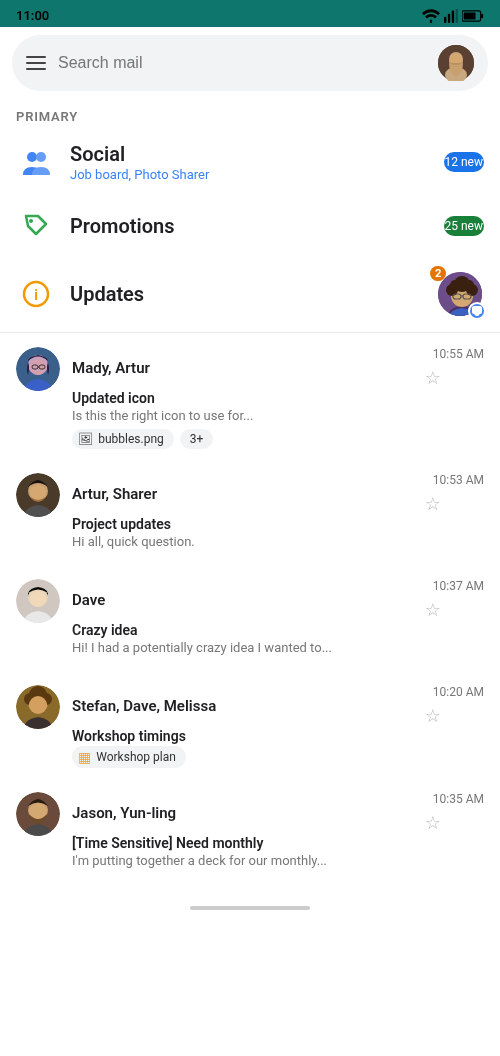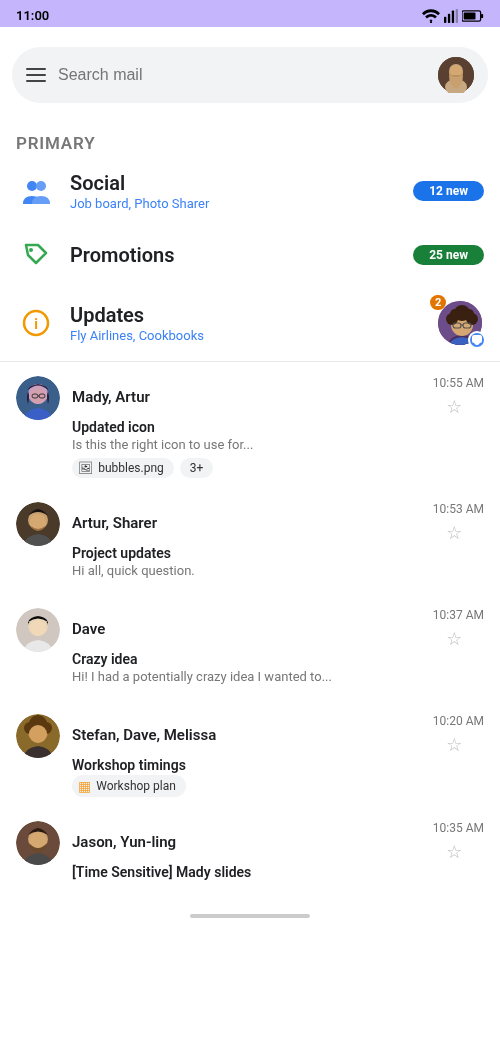--- a/index.html
+++ b/index.html
@@ -11,39 +11,39 @@
       min-height: 1056px;
       overflow-x: hidden;
     }
 
     
     .status-bar {
       display: flex;
       justify-content: space-between;
       align-items: center;
       padding: 8px 16px 4px;
-      background: #c4b5fd;
+      background: #0f766e;
     }
     .status-time {
       font-size: 13px;
       font-weight: 600;
       color: #000;
     }
     .status-icons {
       display: flex;
       align-items: center;
       gap: 4px;
     }
     .status-icons svg {
       fill: #000;
     }
 
     
     .search-bar {
-      margin: 20px 12px;
+      margin: 8px 12px;
       background: #f1f3f4;
       border-radius: 30px;
       display: flex;
       align-items: center;
       padding: 10px 14px;
       gap: 12px;
     }
     .hamburger-icon {
       display: flex;
       flex-direction: column;
@@ -74,21 +74,21 @@
       display: flex;
       align-items: center;
       justify-content: center;
       font-size: 14px;
       color: #fff;
       font-weight: bold;
     }
 
     
     .section-label {
-      font-size: 17px;
+      font-size: 13px;
       font-weight: 600;
       color: #777;
       letter-spacing: 0.8px;
       padding: 10px 16px 6px;
     }
 
     
     .category-row {
       display: flex;
       align-items: center;
@@ -112,23 +112,23 @@
       font-weight: 600;
       color: #202124;
     }
     .category-sub {
       font-size: 13px;
       color: #3b82f6;
       margin-top: 1px;
     }
     .badge {
       border-radius: 12px;
-      padding: 3px 16px;
+      padding: 3px 1px;
       font-size: 12px;
-      font-weight: 700;
+      font-weight: 400;
       color: #fff;
       white-space: nowrap;
     }
     .badge-blue { background: #1a73e8; }
     .badge-green { background: #188038; }
 
     
     .updates-badge-wrap {
       position: relative;
       display: flex;
@@ -210,21 +210,21 @@
       font-size: 13px;
       color: #777;
       white-space: nowrap;
       overflow: hidden;
       text-overflow: ellipsis;
       margin-bottom: 6px;
     }
     .email-right {
       display: flex;
       flex-direction: column;
-      align-items: center;
+      align-items: flex-start;
       gap: 6px;
       flex-shrink: 0;
     }
     .star-icon {
       color: #bbb;
       font-size: 18px;
     }
     .attachments {
       display: flex;
       align-items: center;
@@ -356,21 +356,20 @@
 <div class="category-row">
   <div class="category-icon">
     <svg width="28" height="28" viewBox="0 0 28 28">
 
       <circle cx="14" cy="14" r="12" fill="none" stroke="#f29900" stroke-width="2.5"></circle>
       <text x="14" y="20" text-anchor="middle" font-size="14" font-weight="bold" fill="#f29900">i</text>
     </svg>
   </div>
   <div class="category-info">
     <div class="category-name">Updates</div>
-    <div class="category-sub">Fly Airlines, Cookbooks</div>
   </div>
   <div class="updates-badge-wrap">
     <span class="updates-count-badge">2</span>
 
     <div class="updates-avatar">
       <svg width="48" height="48" viewBox="0 0 48 48">
         <rect width="48" height="48" rx="24" fill="#6d4c8a"></rect>
 
         <ellipse cx="24" cy="44" rx="14" ry="10" fill="#4a3060"></ellipse>
 
@@ -546,19 +545,20 @@
     </svg>
   </div>
   <div class="email-content">
     <div class="email-header">
       <span class="email-sender">Jason, Yun-ling</span>
       <div class="email-right">
         <span class="email-time">10:35 AM</span>
         <span class="star-icon">☆</span>
       </div>
     </div>
-    <div class="email-subject">[Time Sensitive] Mady slides</div>
+    <div class="email-subject">[Time Sensitive] Need monthly</div>
+    <div class="email-preview">I'm putting together a deck for our monthly...</div>
   </div>
 </div>
 
 <div class="bottom-bar" style="margin-top: auto; padding-top: 20px;">
   <div class="bottom-bar-pill"></div>
 </div>
 
 </body></html>

